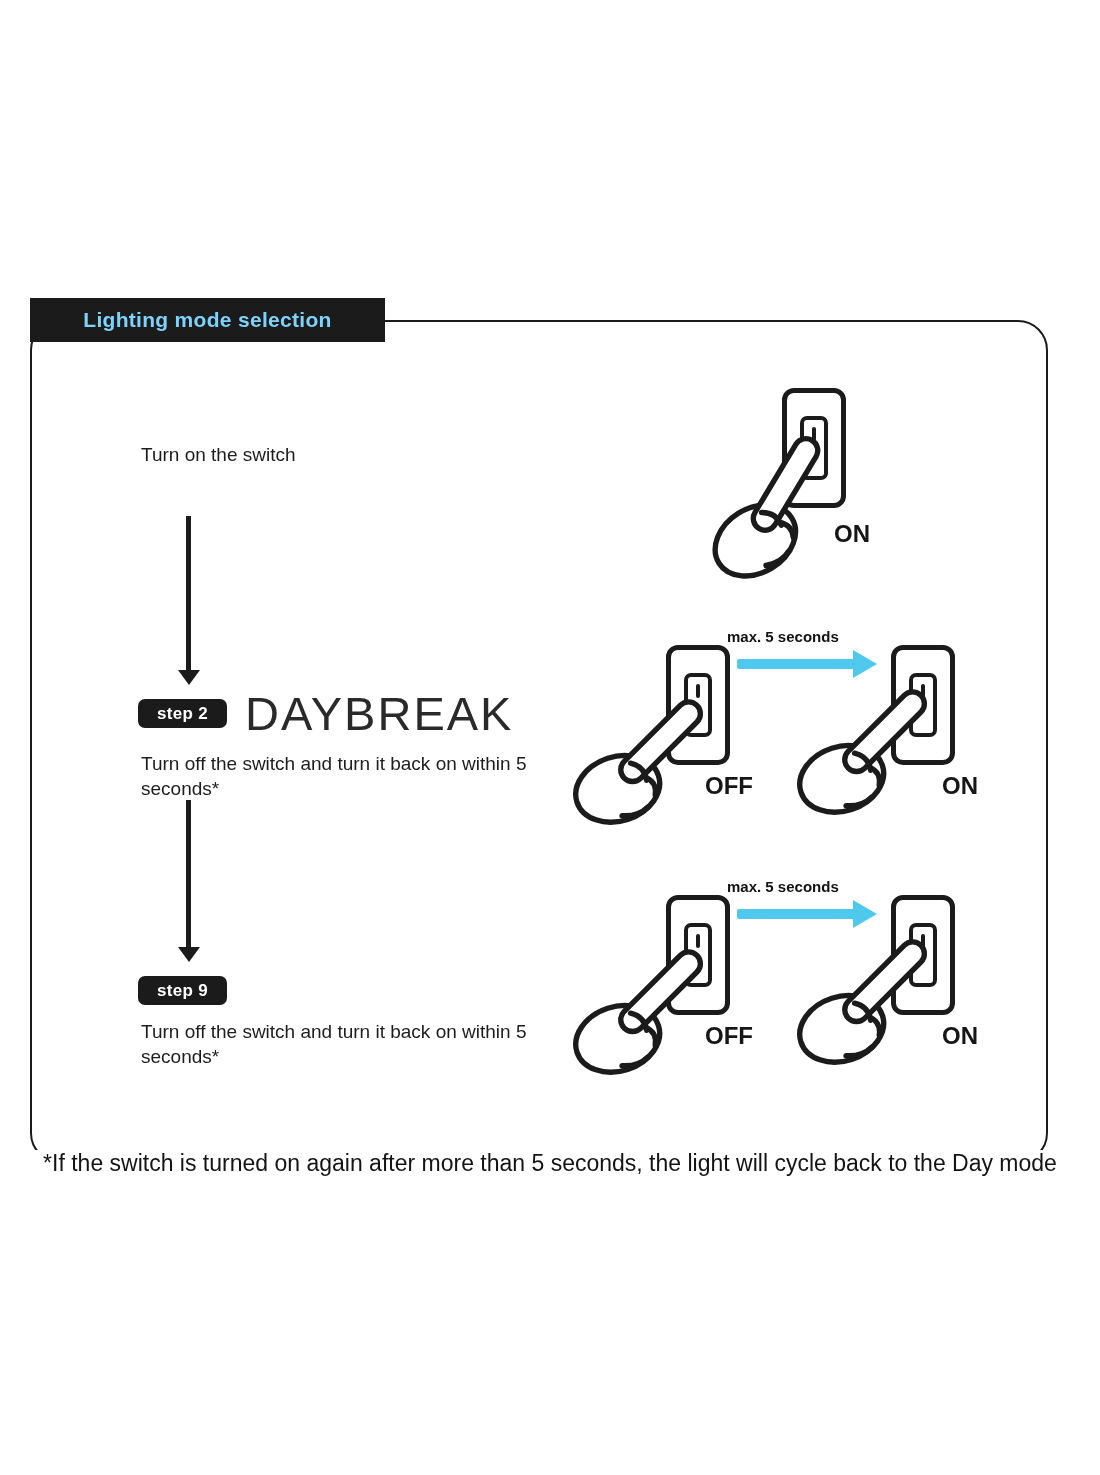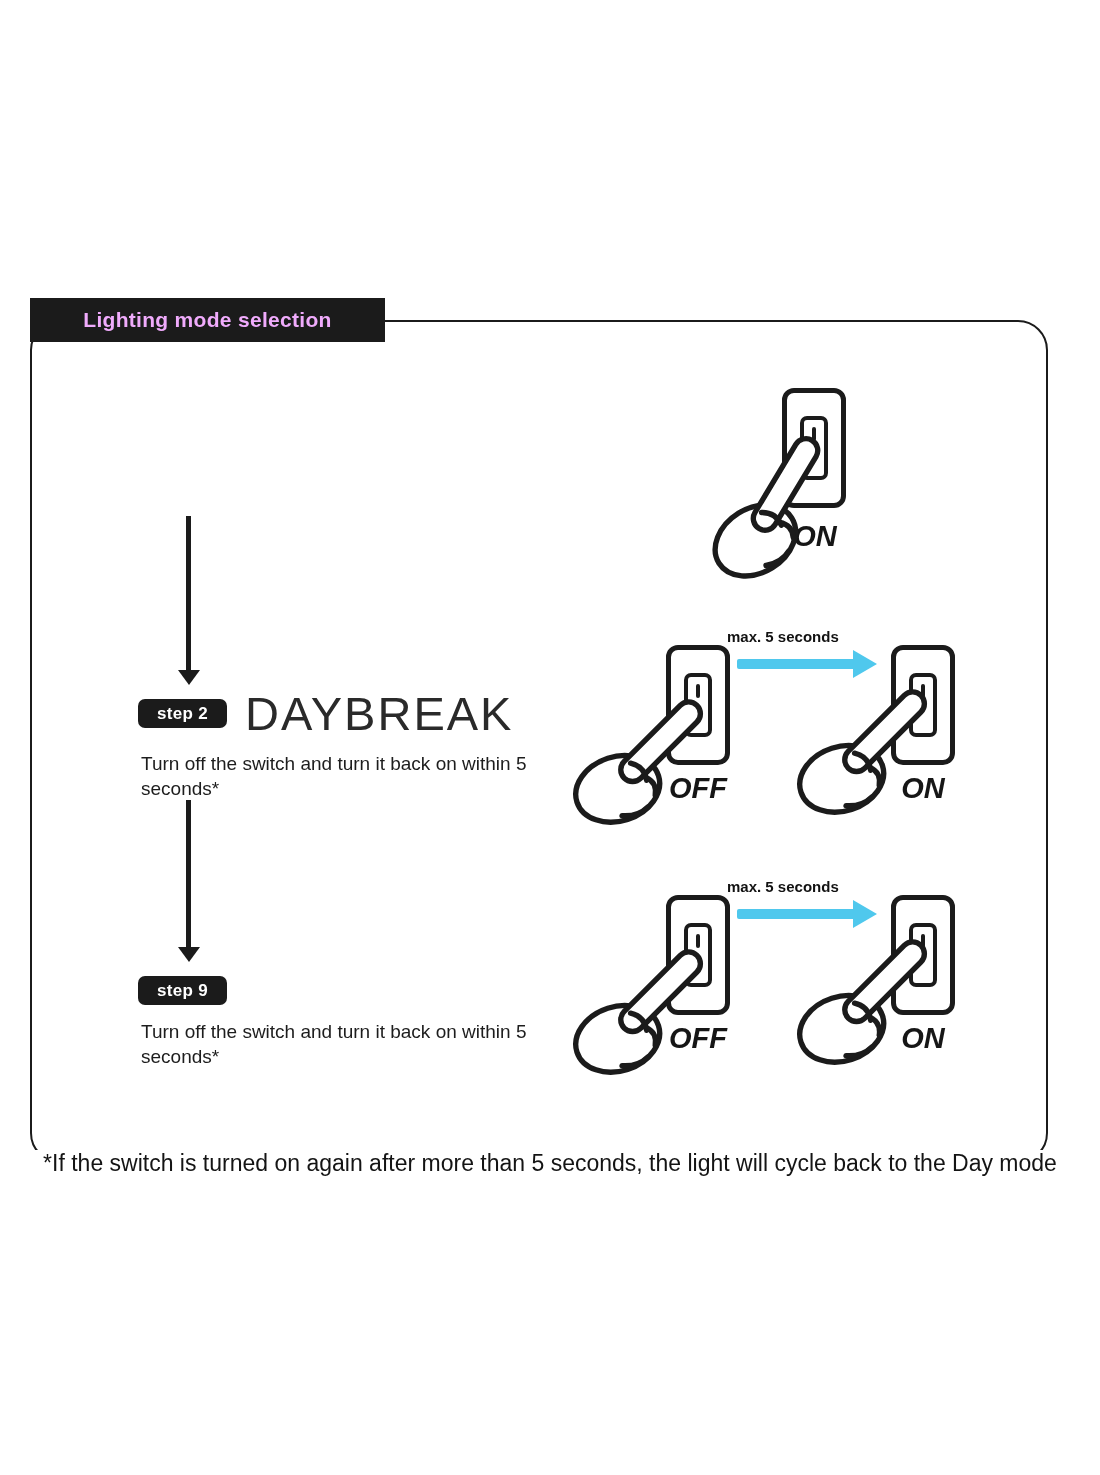--- a/index.html
+++ b/index.html
@@ -7,21 +7,21 @@
     position:relative;width:1100px;height:1475px;margin:0 auto;background:#fff;
     font-family:"Liberation Sans",sans-serif;color:var(--ink,#1b1b1b);overflow:hidden;
   }
   
   .panel{
     position:absolute;left:30px;top:320px;width:1018px;height:843px;
     border:2.5px solid var(--ink,#1b1b1b);border-radius:30px;z-index:0;box-sizing:border-box;
   }
   .title-box{
     position:absolute;left:30px;top:298px;width:355px;height:44px;box-sizing:border-box;
-    background:var(--ink,#1b1b1b);color:#f0abfc;font-weight:bold;font-size:21px;
+    background:var(--ink,#1b1b1b);color:#7dd3fc;font-weight:bold;font-size:21px;
     display:flex;align-items:center;justify-content:center;z-index:3;letter-spacing:.3px;text-align:right;
   }
   .footnote{
     position:absolute;left:50%;top:1150px;transform:translateX(-50%);
     background:#fff;padding:0 16px;white-space:nowrap;font-size:23px;z-index:2;color:#141414;
   }
   
   .step{position:absolute;z-index:1;}
   .step-head{display:flex;align-items:center;gap:18px;}
   .badge{
@@ -46,21 +46,21 @@
     width:28px;height:64px;box-sizing:border-box;border:4px solid var(--ink,#1b1b1b);border-radius:7px;
   }
   .nub{
     position:absolute;left:50%;top:7px;transform:translateX(-50%);
     width:4px;height:14px;border-radius:2px;background:var(--ink,#1b1b1b);
   }
   
   .hand{position:absolute;width:150px;height:150px;z-index:2;}
   
   .state-label{
-    position:absolute;width:110px;text-align:center;font-weight:bold;font-size:29px;z-index:1;color:#161616;font-style:italic;
+    position:absolute;width:110px;text-align:right;font-weight:bold;font-size:24px;z-index:1;color:#161616;
   }
   
   .harrow{position:absolute;z-index:1;}
   .harrow .bar{position:absolute;left:0;top:9px;width:118px;height:10px;background:var(--arrow,#4fc8ed);border-radius:2px;}
   .harrow .head{
     position:absolute;left:116px;top:0;width:0;height:0;
     border:14px solid transparent;border-right:none;border-left:24px solid var(--arrow,#4fc8ed);
   }
   .arrow-label{
     position:absolute;width:160px;text-align:left;font-weight:bold;font-size:15px;z-index:1;color:#121212;
@@ -80,20 +80,21 @@
     </g>
   </defs>
 </svg>
 
 <div class="page">
 
   <div class="panel"></div>
   <div class="title-box">Lighting mode selection</div>
 
   <div class="step" style="left:138px;top:428px">
+    <div class="step-desc">Turn on the switch</div>
   </div>
 
   <div class="varrow" style="left:186px;top:516px;height:155px"></div>
 
   <div class="step" style="left:138px;top:690px">
     <div class="step-head">
       <span class="badge">step 2</span>
       <span class="step-title">DAYBREAK</span>
     </div>
     <div class="step-desc">Turn off the switch and turn it back on within 5 seconds*</div>

